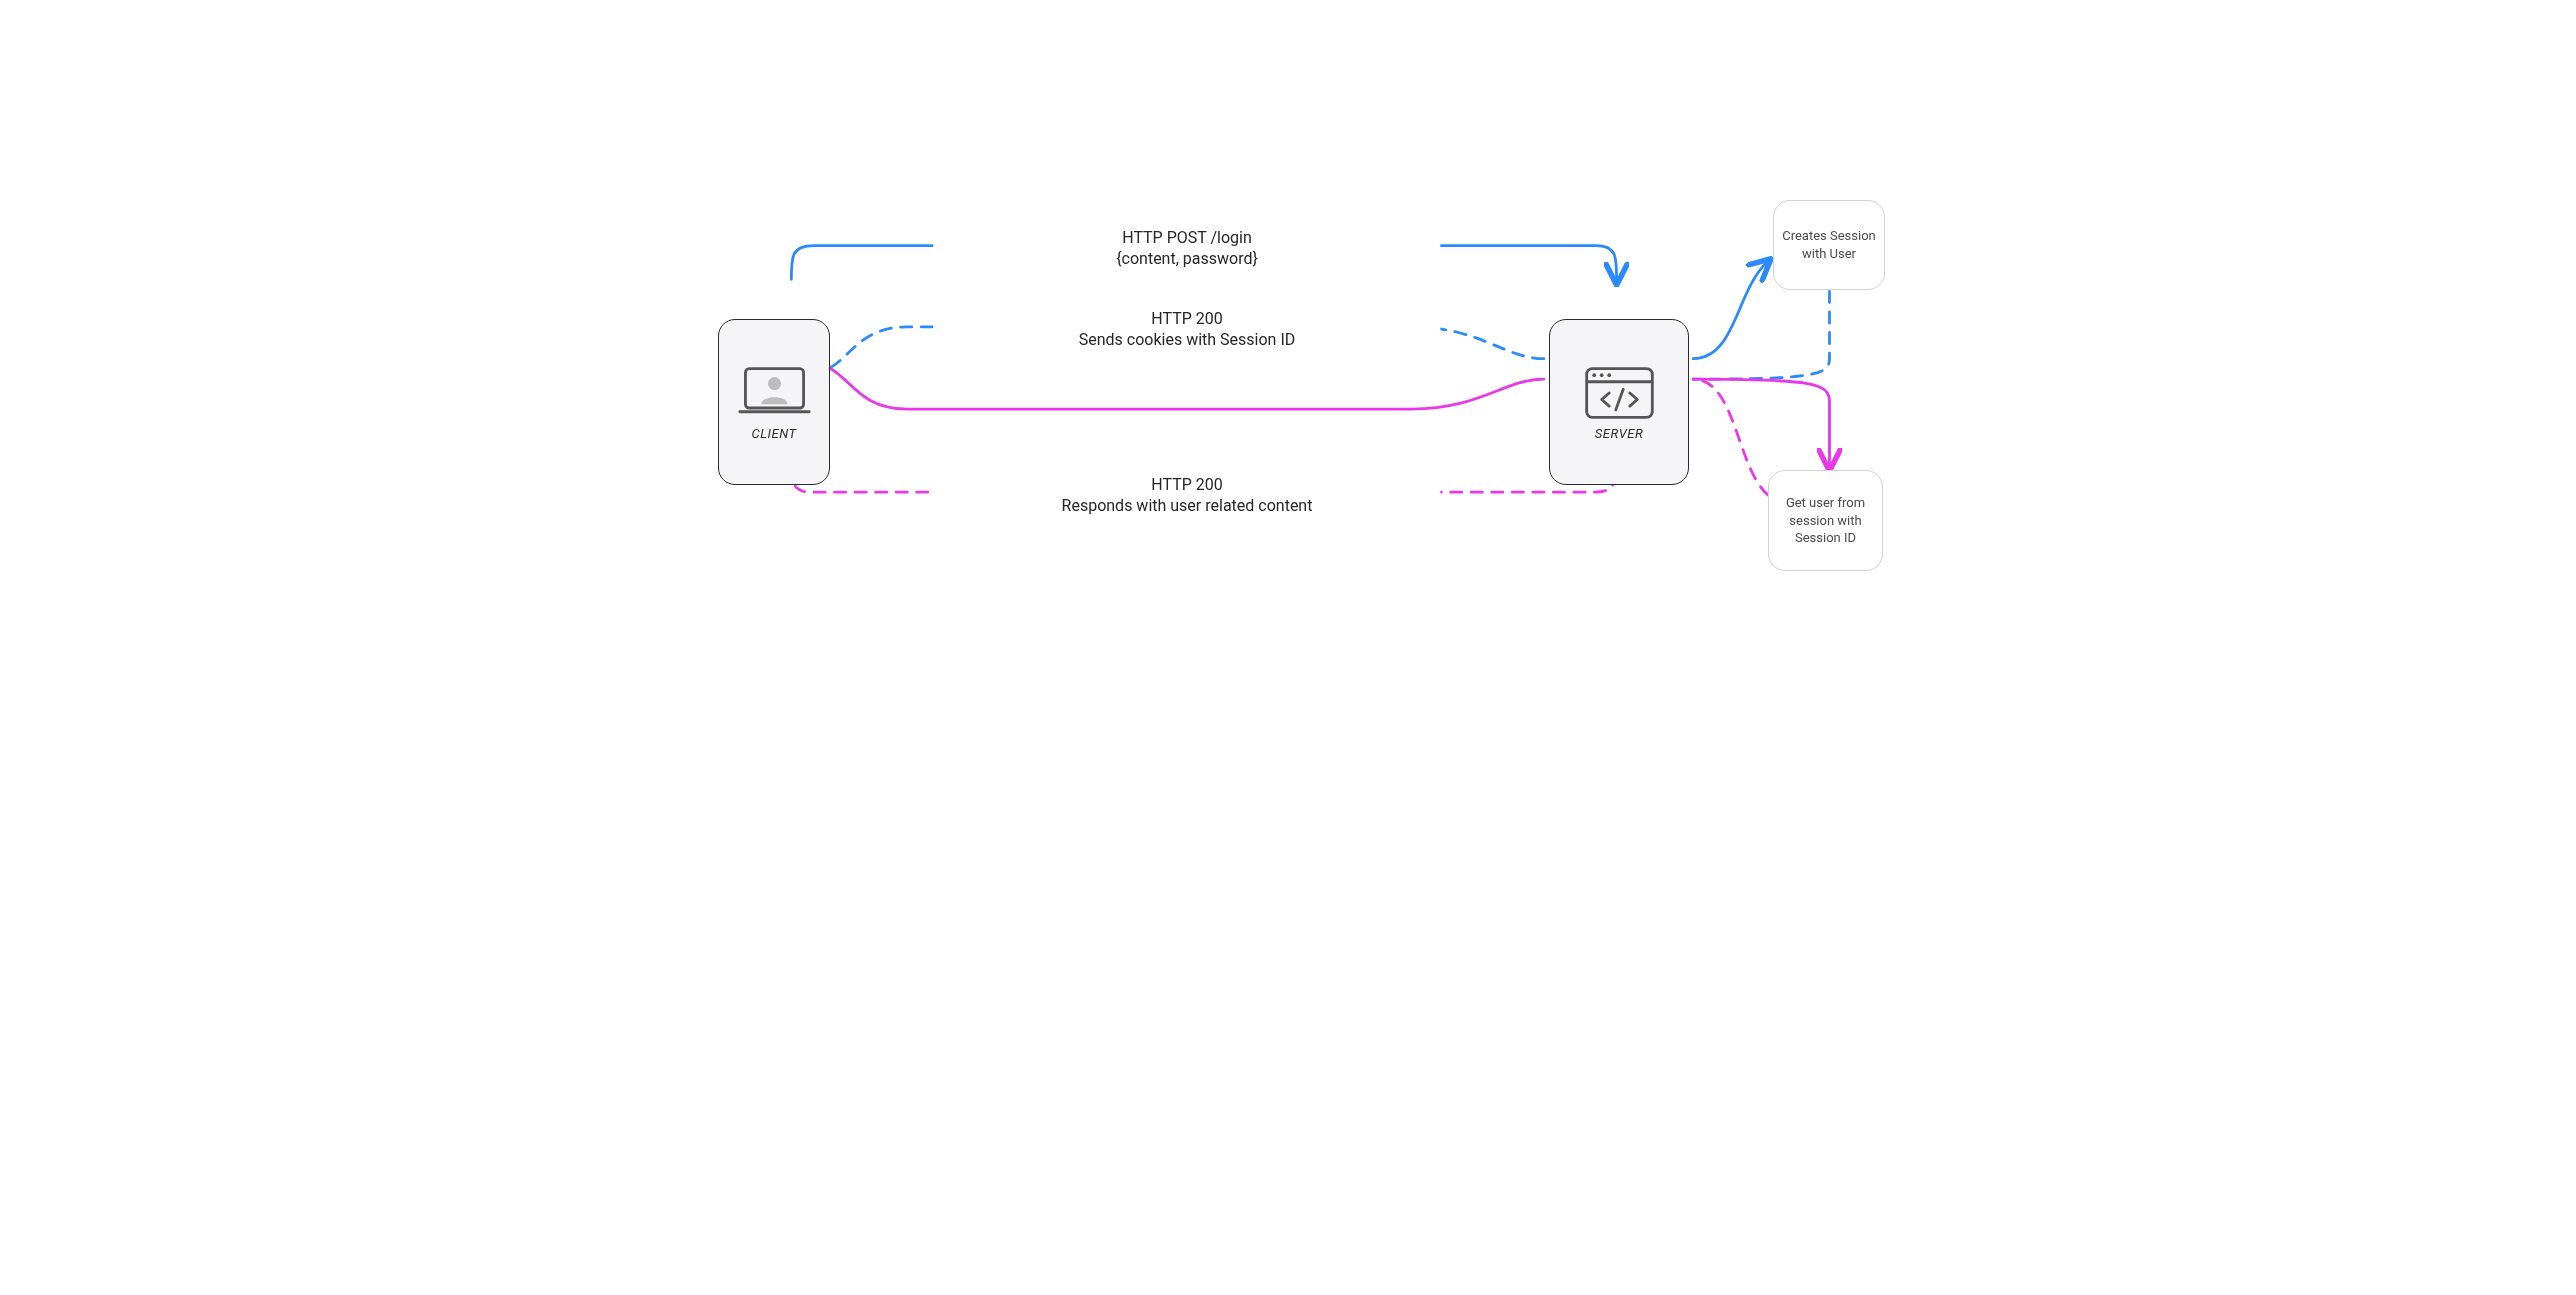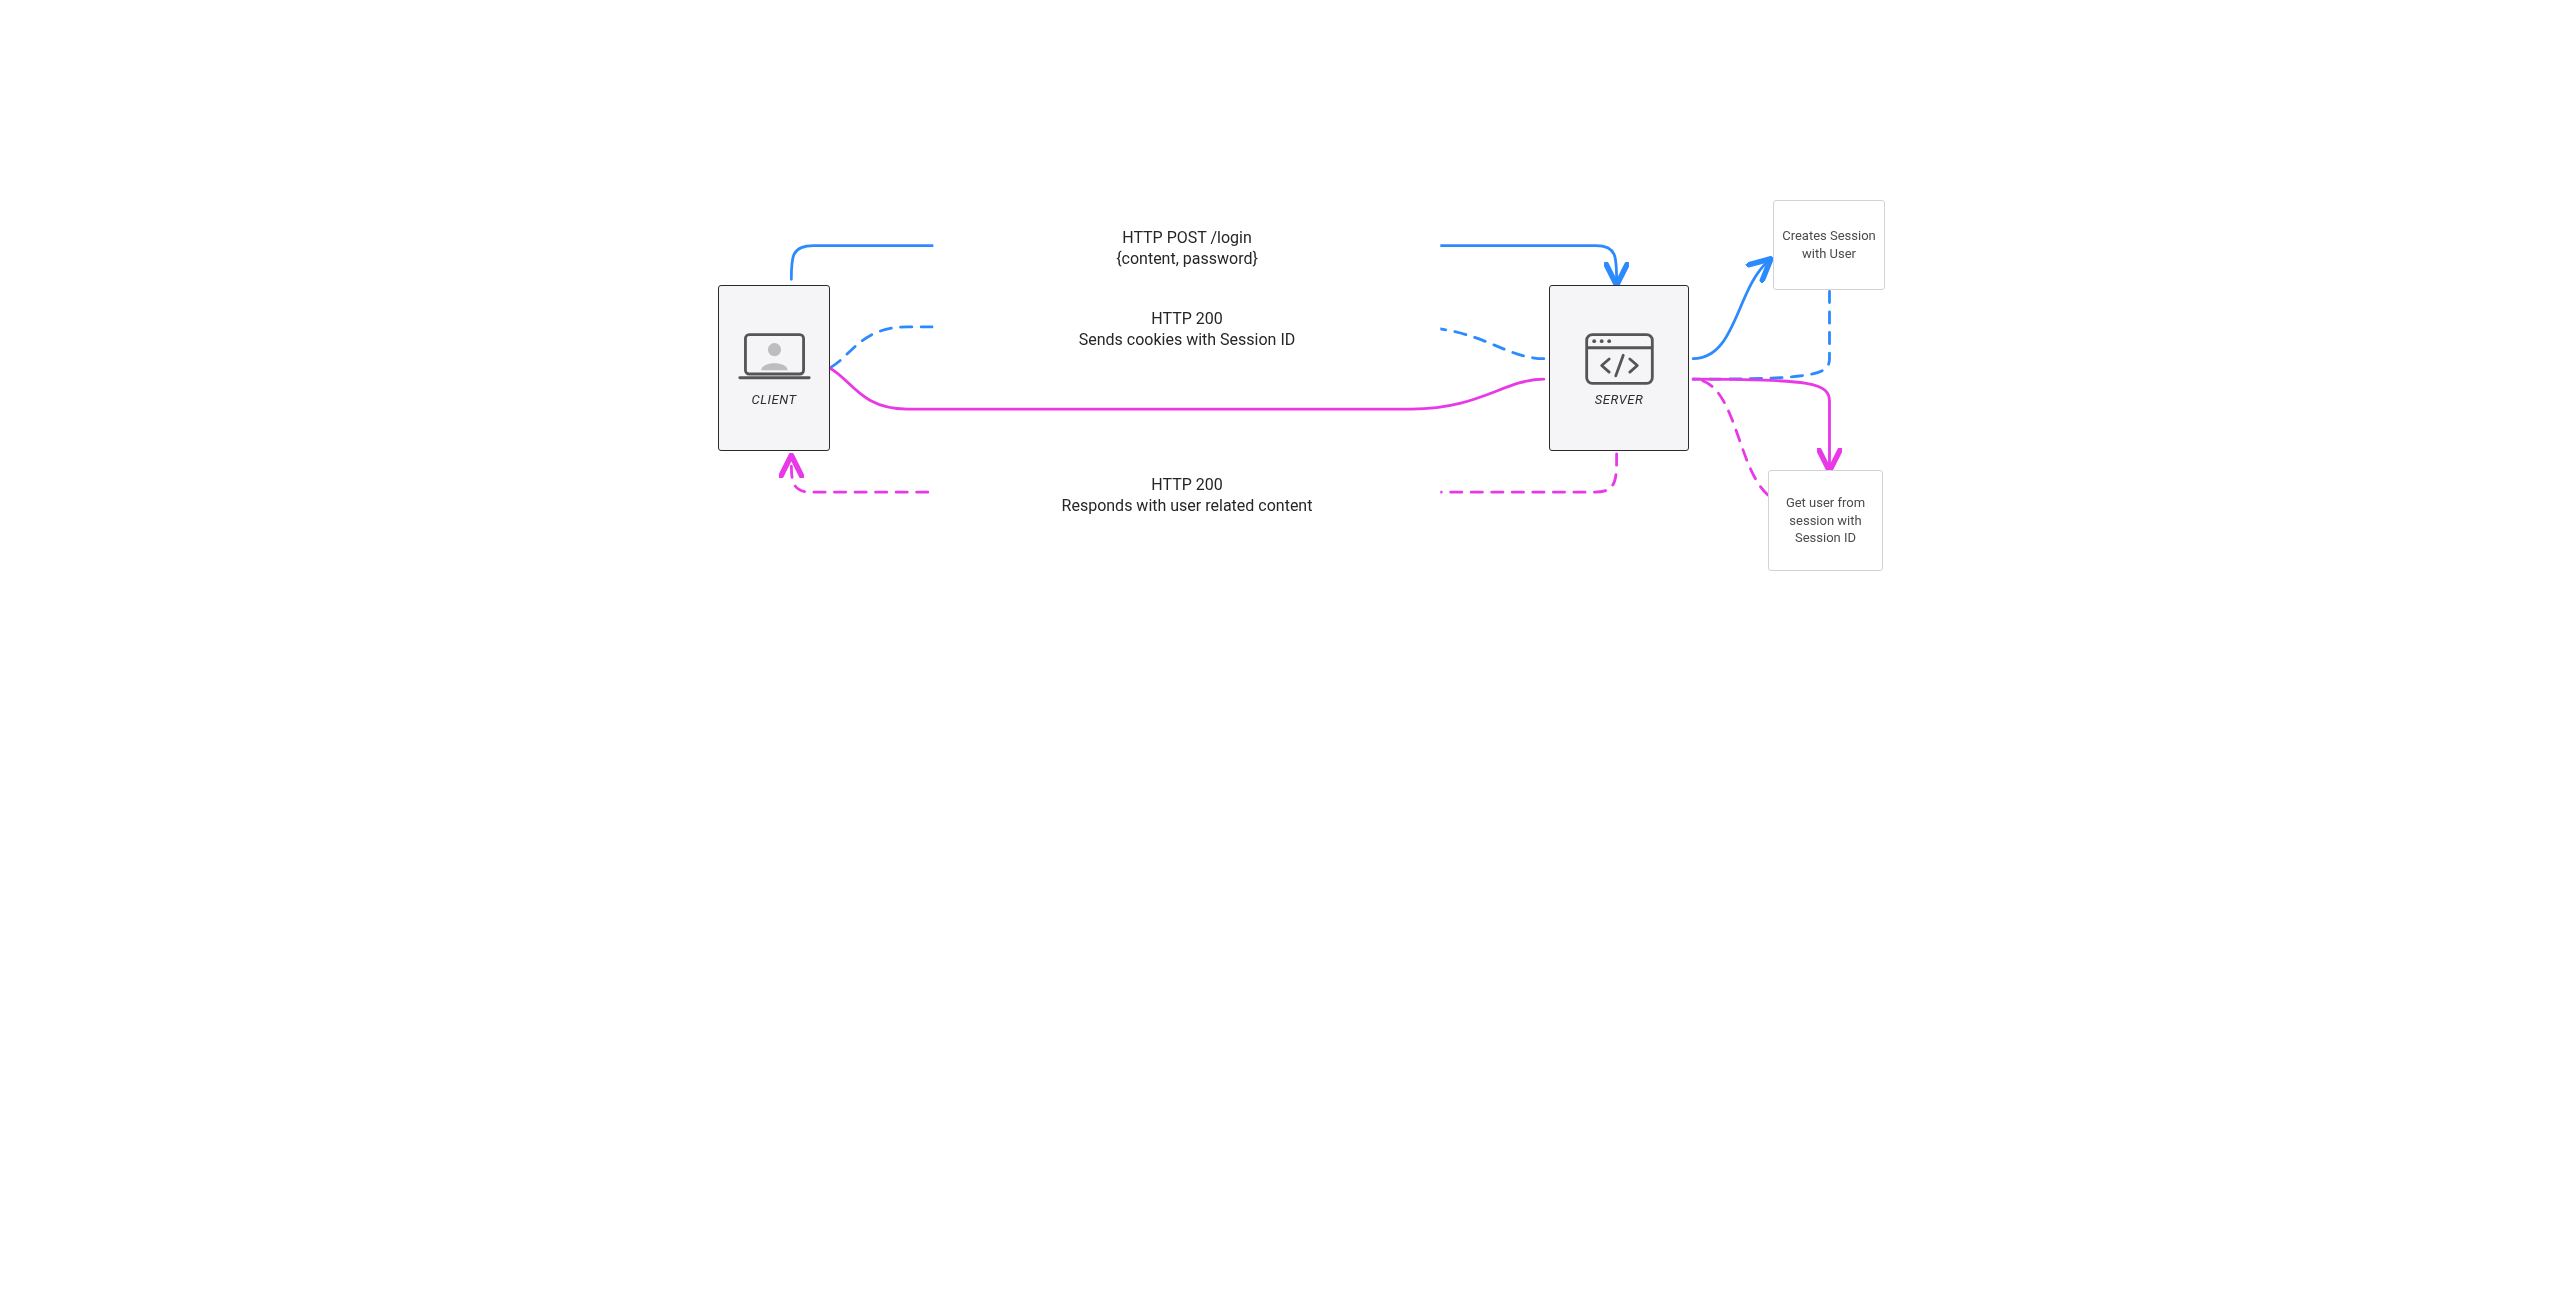--- a/index.html
+++ b/index.html
@@ -22,31 +22,32 @@
     left: 0;
     top: 0;
     width: 1434px;
     height: 721px;
     pointer-events: none;
   }
 
   
   .node {
     position: absolute;
-    border-radius: 3px;
+    border-radius: 17px;
     box-sizing: border-box;
   }
   .node.main {
     background: #f5f5f7;
     border: 1.9px solid #2b2b2b;
     display: flex;
     flex-direction: column;
     align-items: center;
     justify-content: center;
     gap: 2px;
+    margin-top: 34px;
   }
   .node.side {
     border: 1.9px solid #d3d3d3;
     background: #ffffff;
     color: #4b4b4b;
     display: flex;
     align-items: center;
     justify-content: center;
     text-align: center;
     font-size: 13px;

